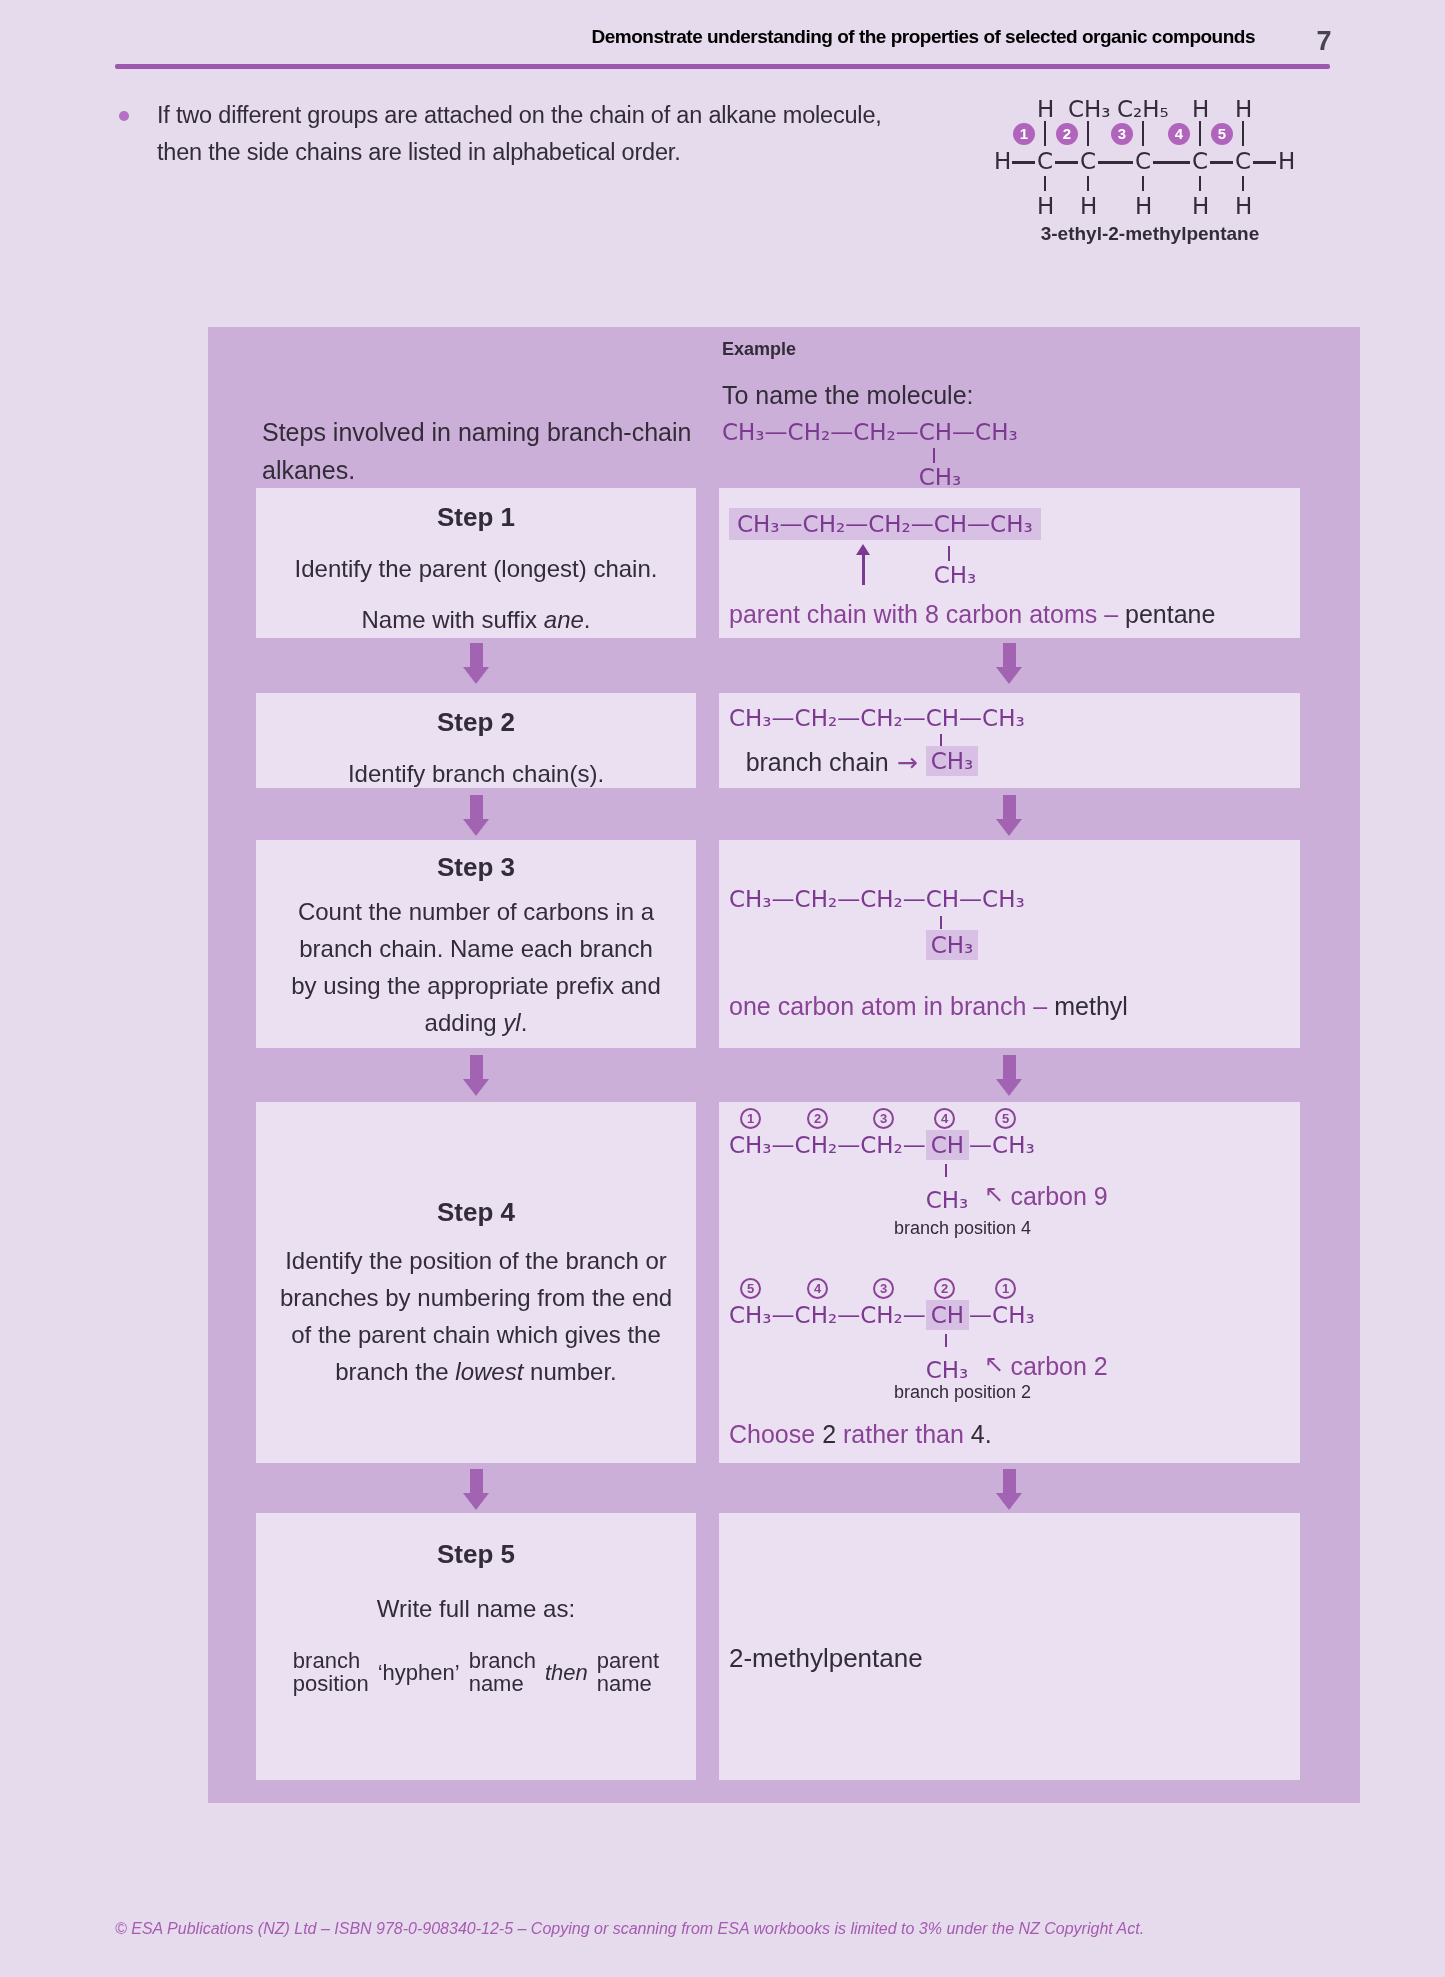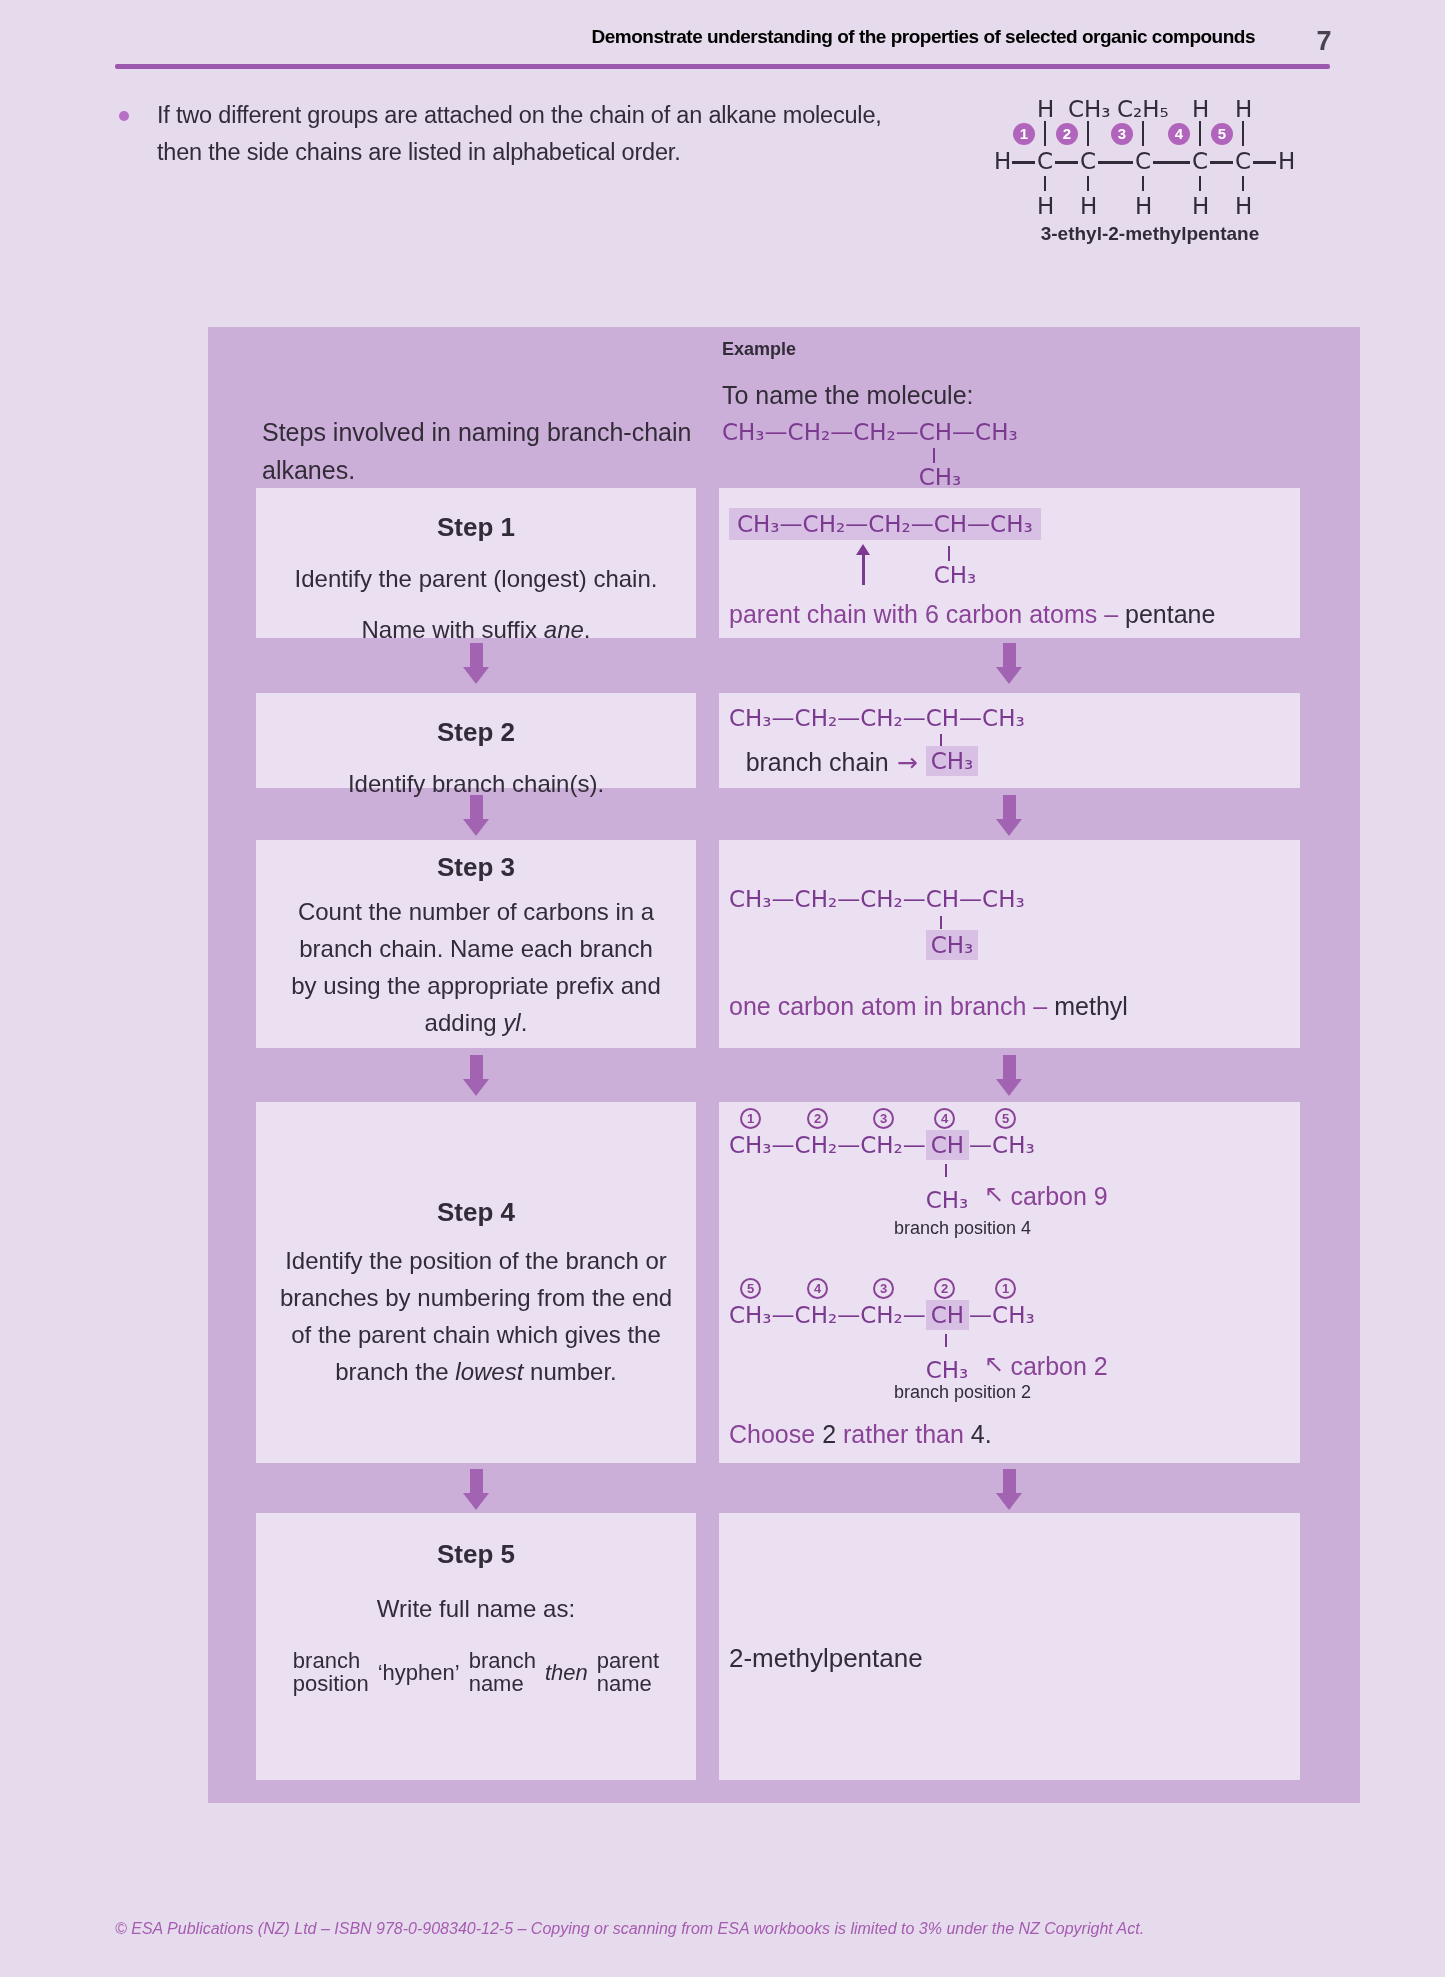--- a/index.html
+++ b/index.html
@@ -25,21 +25,21 @@
   .tb{position:absolute;background:#322c38}
   .ncf{position:absolute;width:22px;height:22px;border-radius:50%;background:#b164bc;color:#fff;font:bold 15px/22px "Liberation Sans",sans-serif;text-align:center}
   .molcap{position:absolute;top:127px;left:0;width:330px;text-align:center;font:bold 19px "Liberation Sans",sans-serif;color:#322c38}
 
   
   .bigbox{top:327px;left:208px;width:1152px;height:1476px;background:#cbafd8}
   .sbox{background:#eae0f1}
   .li{font-size:25px;line-height:38px}
   .body25{font-size:25px}
 
-  .stitle{padding-top:24px;text-align:center;font-weight:bold;font-size:26px;color:#322c38}
+  .stitle{padding-top:14px;text-align:center;font-weight:bold;font-size:26px;color:#322c38}
   .sbody{margin:17px 4px 0 4px;text-align:center;font-size:24px;line-height:37px;color:#322c38}
 
   .formula{font-family:"DejaVu Sans",sans-serif;font-size:23px;color:#7b3990;white-space:nowrap}
   .ghost{visibility:hidden}
   .hl{background:#d8c0e4}
   .vbond{display:inline-block;width:2px;height:15px;background:#7b3990;vertical-align:top;margin-left:14px}
   .bondrow{height:16px;line-height:14px}
   .caption{font-size:25px;white-space:nowrap}
   .cap-p{color:#8a4397}
 
@@ -147,21 +147,21 @@
       <p class="sbody" style="margin-top:14px"><span>Name with suffix </span><span class="ital">ane</span><span>.</span></p>
     </div>
     <div class="abs sbox" style="left:511px;top:161px;width:581px;height:150px">
       <span class="abs formula hl" style="left:10px;top:20px;padding:3px 8px">CH₃—CH₂—CH₂—CH—CH₃</span>
       <div class="abs formula bondrow" style="left:18px;top:58px"><span class="ghost">CH₃—CH₂—CH₂—</span><span class="vbond"></span></div>
       <div class="abs formula" style="left:18px;top:74px"><span class="ghost">CH₃—CH₂—CH₂—</span><span>CH₃</span></div>
       <div class="abs up-arrow" style="left:136px;top:56px">
           <div class="ua-head"></div>
           <div class="ua-stem"></div>
         </div>
-      <div class="abs caption" style="left:10px;top:112px"><span class="cap-p">parent chain with 6 carbon atoms – </span><span class="dark">pentane</span></div>
+      <div class="abs caption" style="left:10px;top:112px"><span class="cap-p">parent chain with 8 carbon atoms – </span><span class="dark">pentane</span></div>
     </div>
 
     <div class="abs down-arrow" style="left:255px;top:316px">
         <div class="da-stem"></div>
         <div class="da-head"></div>
       </div>
     <div class="abs down-arrow" style="left:788px;top:316px">
         <div class="da-stem"></div>
         <div class="da-head"></div>
       </div>

